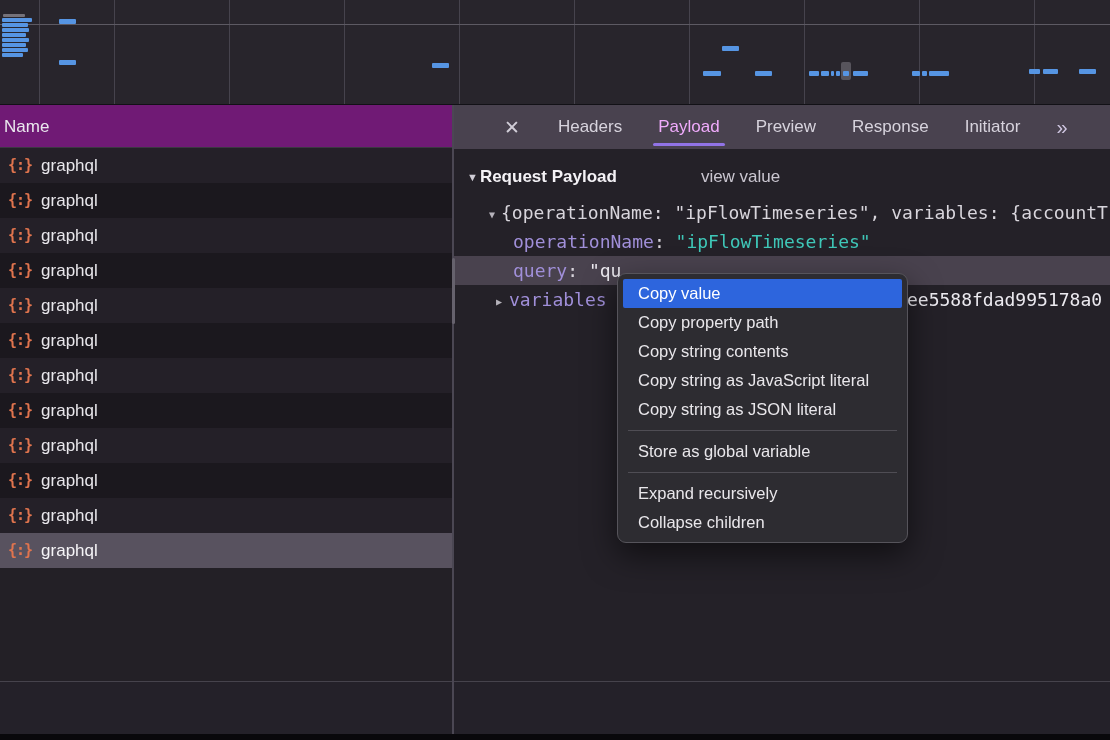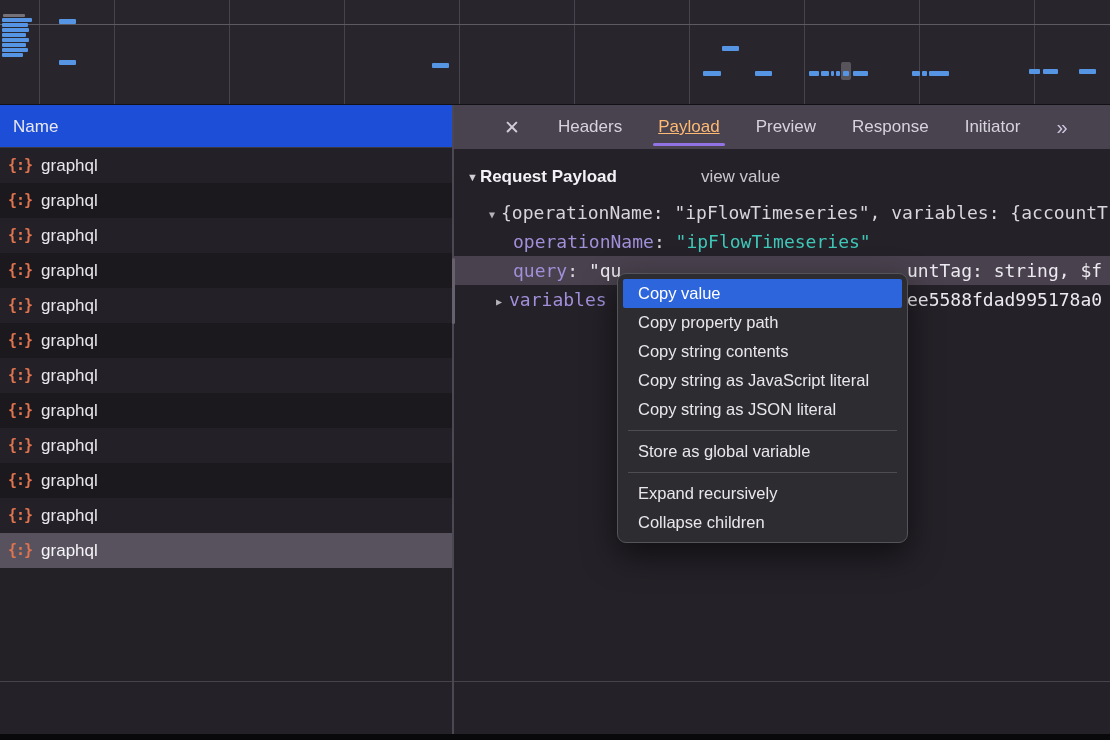--- a/index.html
+++ b/index.html
@@ -16,42 +16,42 @@
     background-position:114px 0;
     border-bottom:1px solid #121116;
   }
   .overview .hline{position:absolute;left:0;top:24px;width:100%;height:1px;background:#5d5a63;}
   .bar{position:absolute;background:var(--bar-blue,#5695e3);border-radius:1px;}
   .bar.gray{background:#75727a;}
   .bar.box{background:#57545c;border-radius:2px;}
   
   .name-col{position:absolute;left:0;top:105px;width:452px;height:576px;background:#232026;}
   .name-header{
-    height:43px;line-height:43px;padding-left:13px;font-size:17px;color:#eae8ee;
-    background:#1d4ed8;border-bottom:1px solid #3b3841;box-sizing:border-box;
+    height:43px;line-height:43px;padding-left:4px;font-size:17px;color:#eae8ee;
+    background:#701a75;border-bottom:1px solid #3b3841;box-sizing:border-box;
   }
   .req-row{height:35px;display:flex;align-items:center;padding-left:8px;font-size:17px;color:#e9e7ec;cursor:default;}
   .req-row:nth-child(odd){background:#242028;}
   .req-row:nth-child(even){background:#1b181e;}
   .req-row.selected{background:#58525f;color:#f6f5f8;}
   .req-icon{
     color:var(--icon-orange,#e0744e);font-family:"DejaVu Sans Mono",monospace;
     font-size:15px;font-weight:700;letter-spacing:-1px;margin-right:9px;margin-top:-1px;
   }
   .scroll-thumb{position:absolute;left:452px;top:258px;width:3px;height:66px;background:#66626d;border-radius:2px;z-index:3;}
   .divider{position:absolute;left:452px;top:105px;width:2px;height:629px;background:#4b4753;z-index:2;}
   
   .detail{position:absolute;left:454px;top:105px;width:656px;height:576px;background:#242128;}
   .tabbar{
     height:44px;background:#49424f;display:flex;align-items:center;
     padding-left:50px;font-size:17px;color:#d7d3dd;
   }
   .close-btn{font-size:19px;color:#d2ced8;margin-right:38px;cursor:default;}
   .tab{position:relative;height:100%;display:flex;align-items:center;margin-right:36px;cursor:default;text-align:center;}
-  .tab.active{color:#fdba74;text-decoration:underline;}
+  .tab.active{color:#f0abfc;}
   .tab.active::after{
     content:"";position:absolute;left:-5px;right:-5px;bottom:3px;height:3px;
     background:var(--tab-underline,#9173e6);border-radius:2px;
   }
   .more-tabs{font-size:20px;color:#cfc6e1;letter-spacing:-2px;margin-left:0;}
   
   .section-row{display:flex;align-items:center;height:30px;margin-top:13px;padding-left:13px;font-size:17px;}
   .tri{color:#cfccd5;font-size:11px;margin-right:2px;}
   .sec-title{font-weight:700;color:#f4f2f6;}
   .view-source{color:#cac6d0;margin-left:84px;cursor:default;}
@@ -195,21 +195,20 @@
 
     <div class="tree">
       <div class="row-root">
         <span class="tri">▼</span><span>{operationName: "ipFlowTimeseries", variables: {accountT</span>
       </div>
       <div class="row-child">
         <span class="key">operationName</span><span>: </span><span class="str">"ipFlowTimeseries"</span>
       </div>
       <div class="row-child hl">
         <span class="key">query</span><span>: </span><span class="plain">"qu</span>
-        <span class="frag">untTag: string, $f</span>
       </div>
       <div class="row-child vars">
         <span class="tri">▶</span><span class="key">variables</span>
         <span class="frag">ee5588fdad995178a0</span>
       </div>
     </div>
   </div>
 
   <div class="menu" id="context-menu">
       <div class="menu-item hl">Copy value</div>

